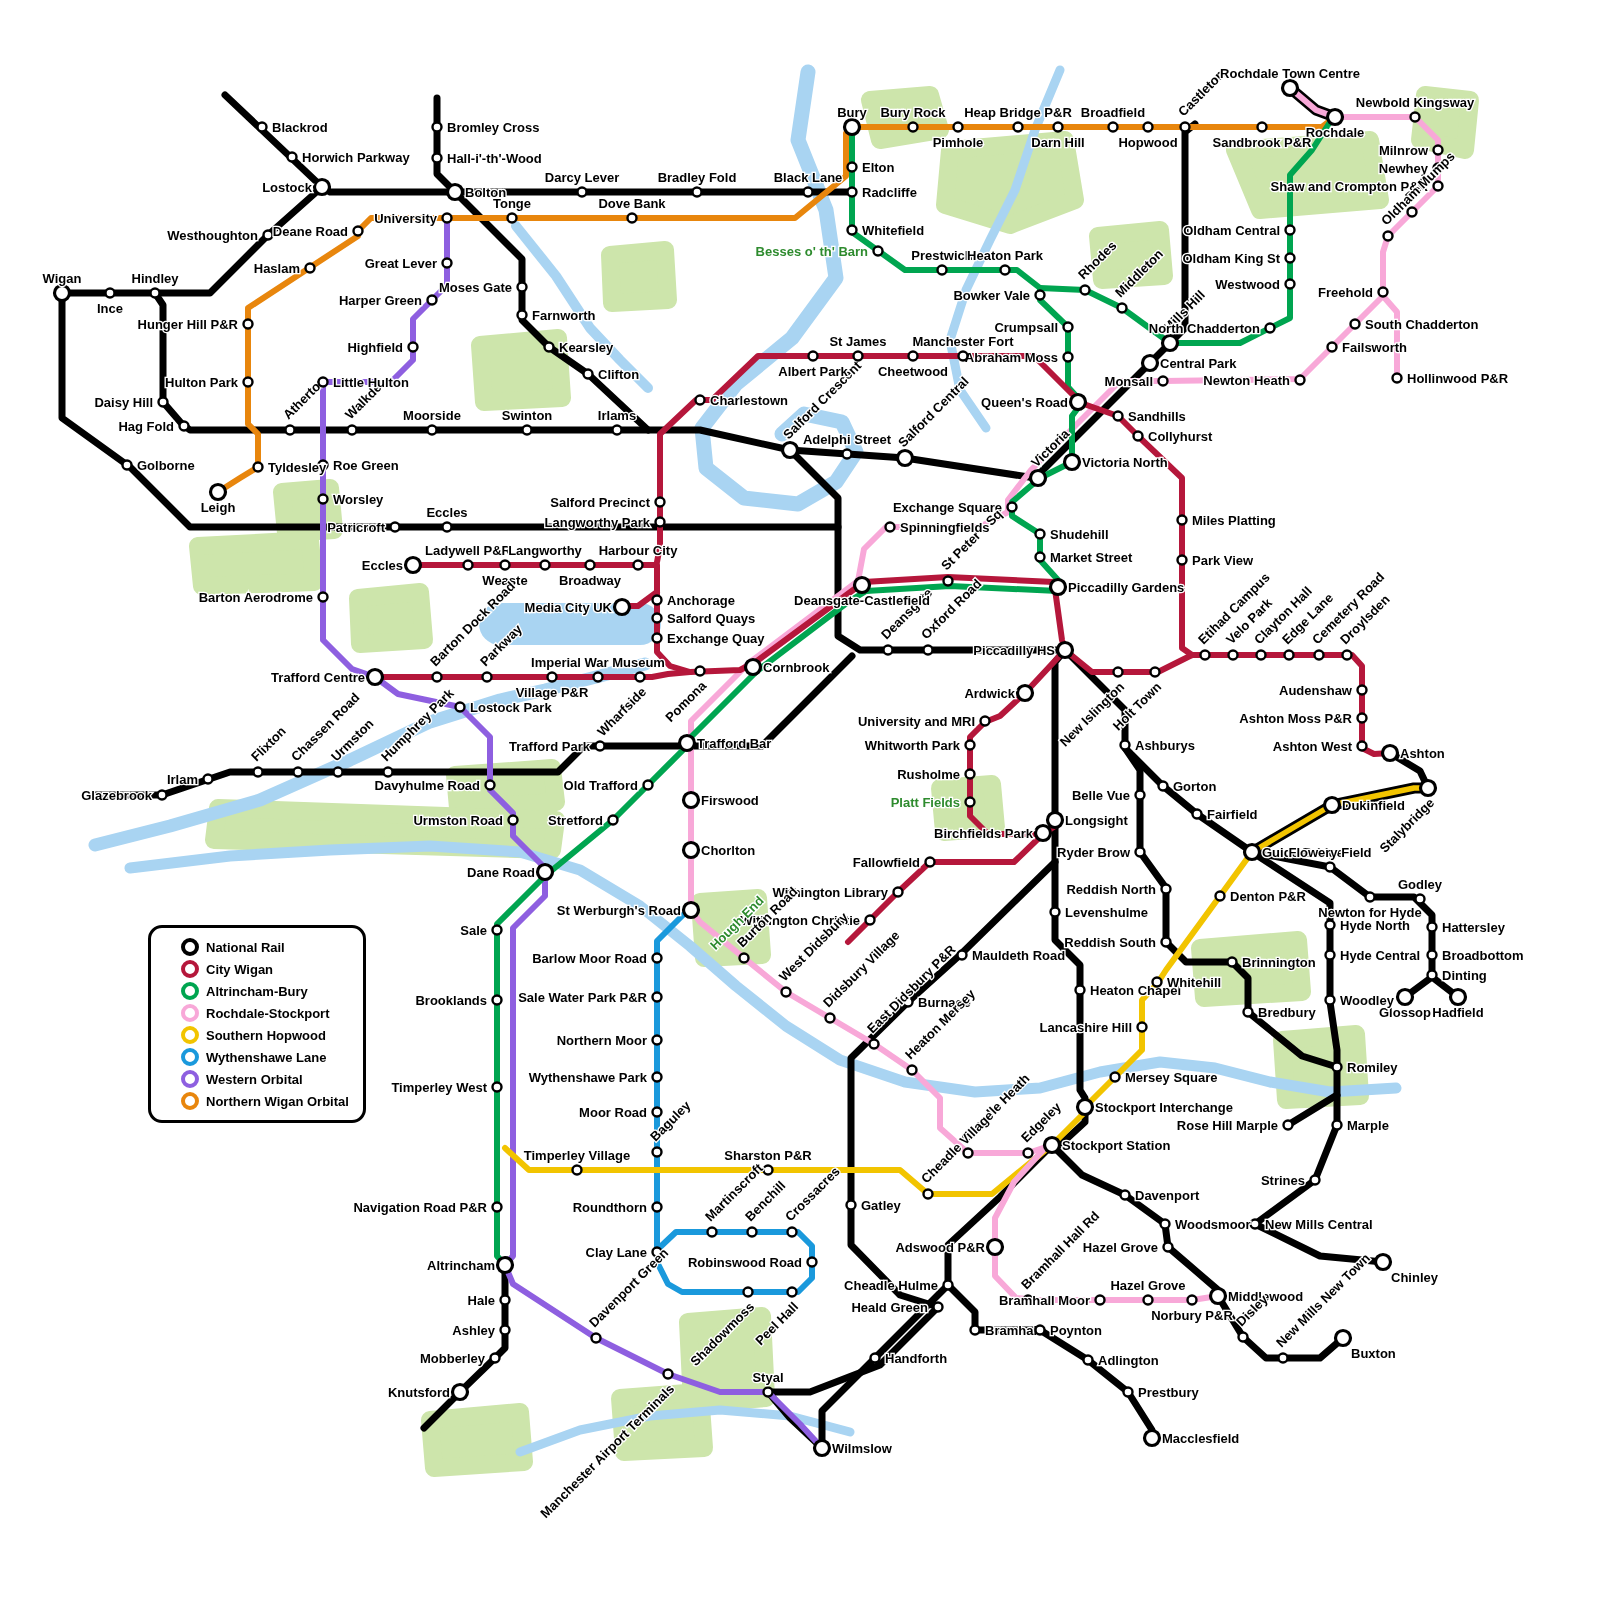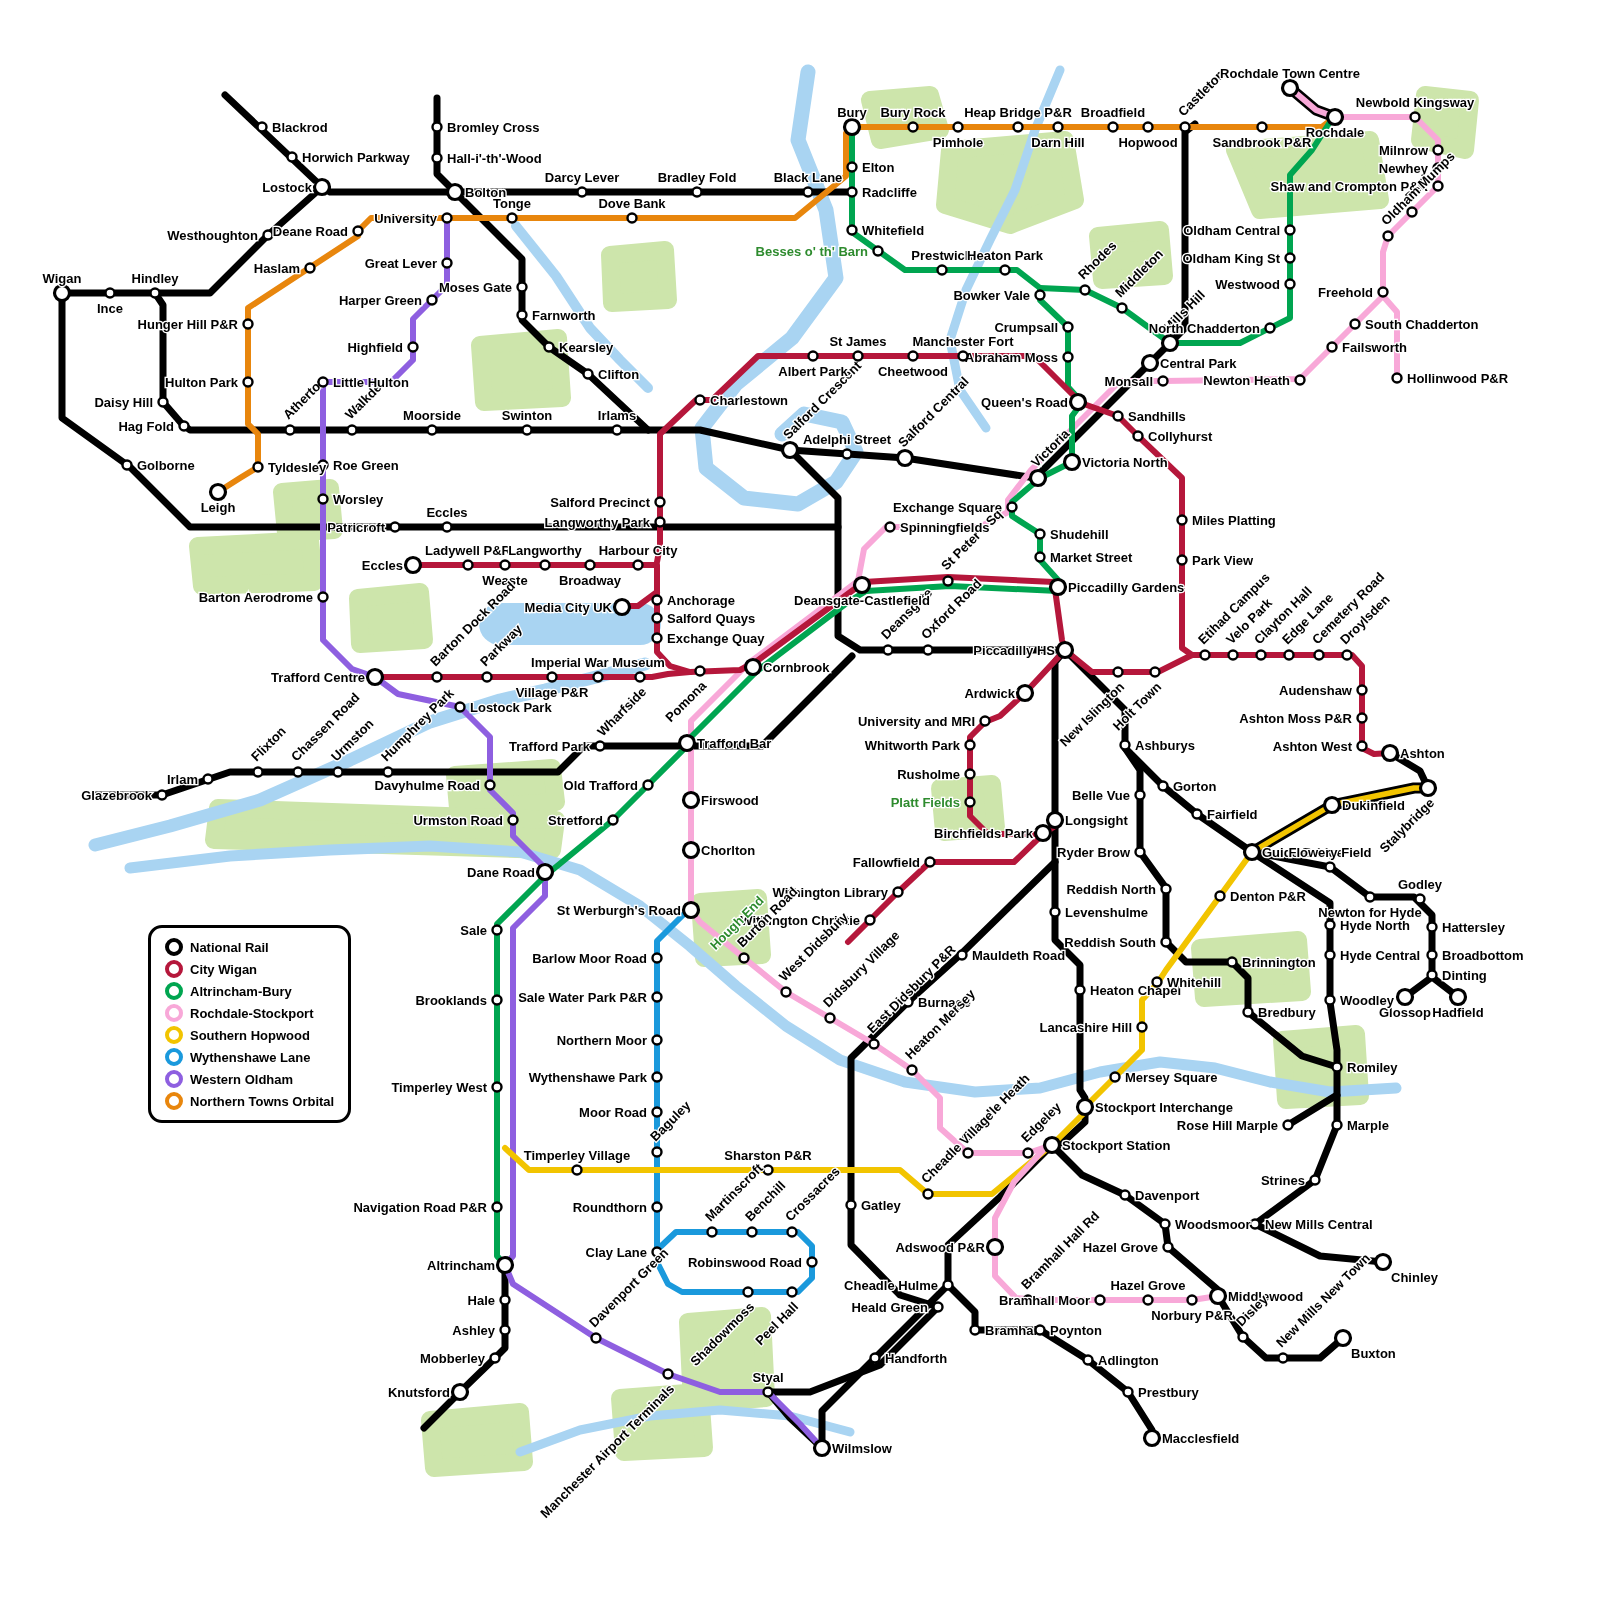--- a/index.html
+++ b/index.html
@@ -4,21 +4,21 @@
 <style>
   html,body{margin:0;padding:0;background:#fff;}
   .stage{position:relative;width:1600px;height:1600px;background:#fff;
          font-family:"Liberation Sans",sans-serif;overflow:hidden;}
   svg{position:absolute;left:0;top:0;}
   svg text{font-family:"Liberation Sans",sans-serif;font-weight:bold;
            stroke:#fff;stroke-width:2.6px;paint-order:stroke;}
   .legend{position:absolute;left:148px;top:925px;background:#fff;
           border:3.5px solid #000;border-radius:14px;padding:10px 14px;
           display:flex;flex-direction:column;gap:4px;z-index:5;}
-  .legend-row{display:flex;align-items:center;gap:7px;}
+  .legend-row{display:flex;align-items:center;gap:7px;margin-left:16px;}
   .legend-swatch{width:10px;height:10px;border-radius:50%;background:#fff;
                  border:4px solid #000;flex:0 0 auto;}
   .legend-label{font-size:13px;font-weight:bold;color:#000;white-space:nowrap;}
 </style>
 </head>
 <body>
 
 <div class="stage">
   <svg id="map-svg" width="1600" height="1600" viewBox="0 0 1600 1600" xmlns="http://www.w3.org/2000/svg">
       <polygon points="870,100 930,95 940,130 880,140" fill="#CDE5AB" stroke="#CDE5AB" stroke-width="18" stroke-linejoin="round"></polygon>
@@ -640,20 +640,20 @@
       <div class="legend-row">
         <span class="legend-swatch" style="border-color: rgb(242, 196, 0);"></span>
         <span class="legend-label">Southern Hopwood</span>
       </div>
       <div class="legend-row">
         <span class="legend-swatch" style="border-color: rgb(26, 153, 220);"></span>
         <span class="legend-label">Wythenshawe Lane</span>
       </div>
       <div class="legend-row">
         <span class="legend-swatch" style="border-color: rgb(142, 95, 224);"></span>
-        <span class="legend-label">Western Oldham</span>
+        <span class="legend-label">Western Orbital</span>
       </div>
       <div class="legend-row">
         <span class="legend-swatch" style="border-color: rgb(232, 134, 13);"></span>
-        <span class="legend-label">Northern Towns Orbital</span>
+        <span class="legend-label">Northern Wigan Orbital</span>
       </div>
     </div>
 </div>
 
 </body></html>

